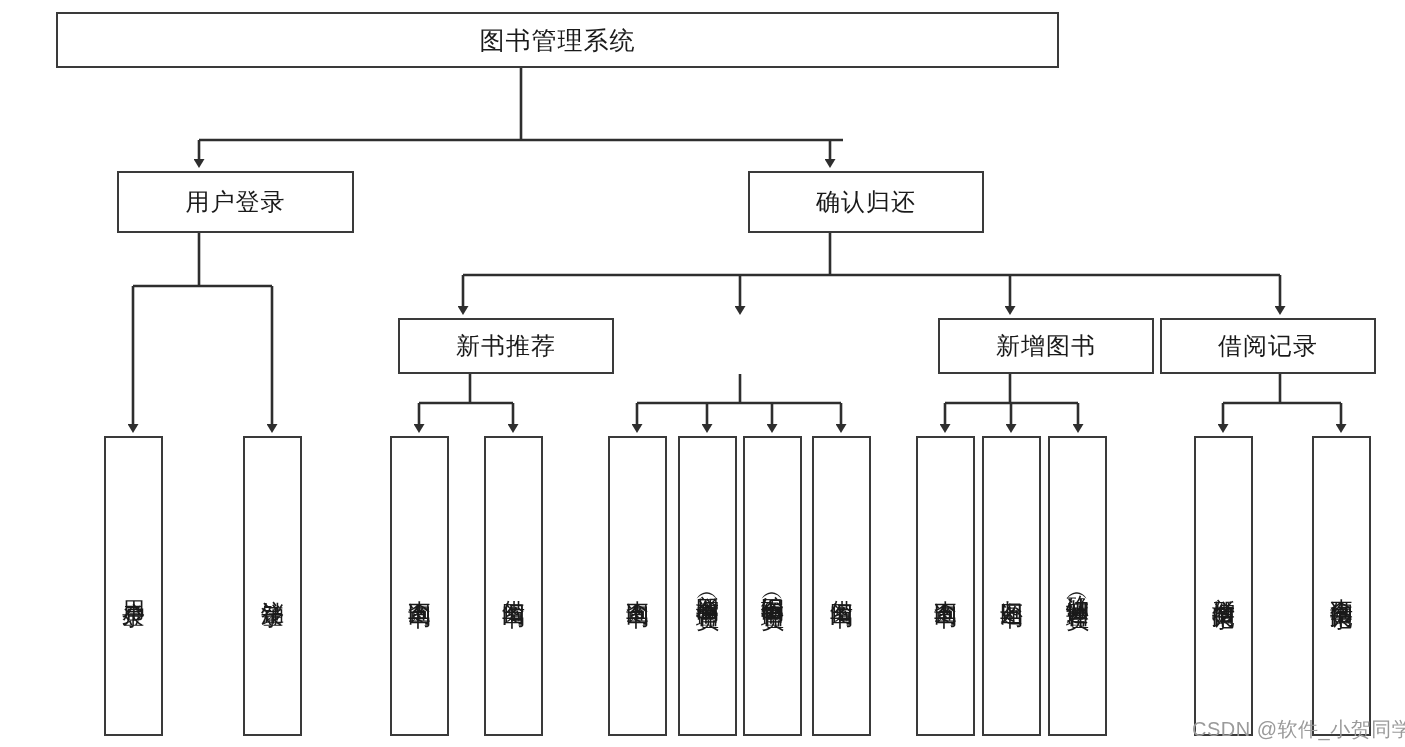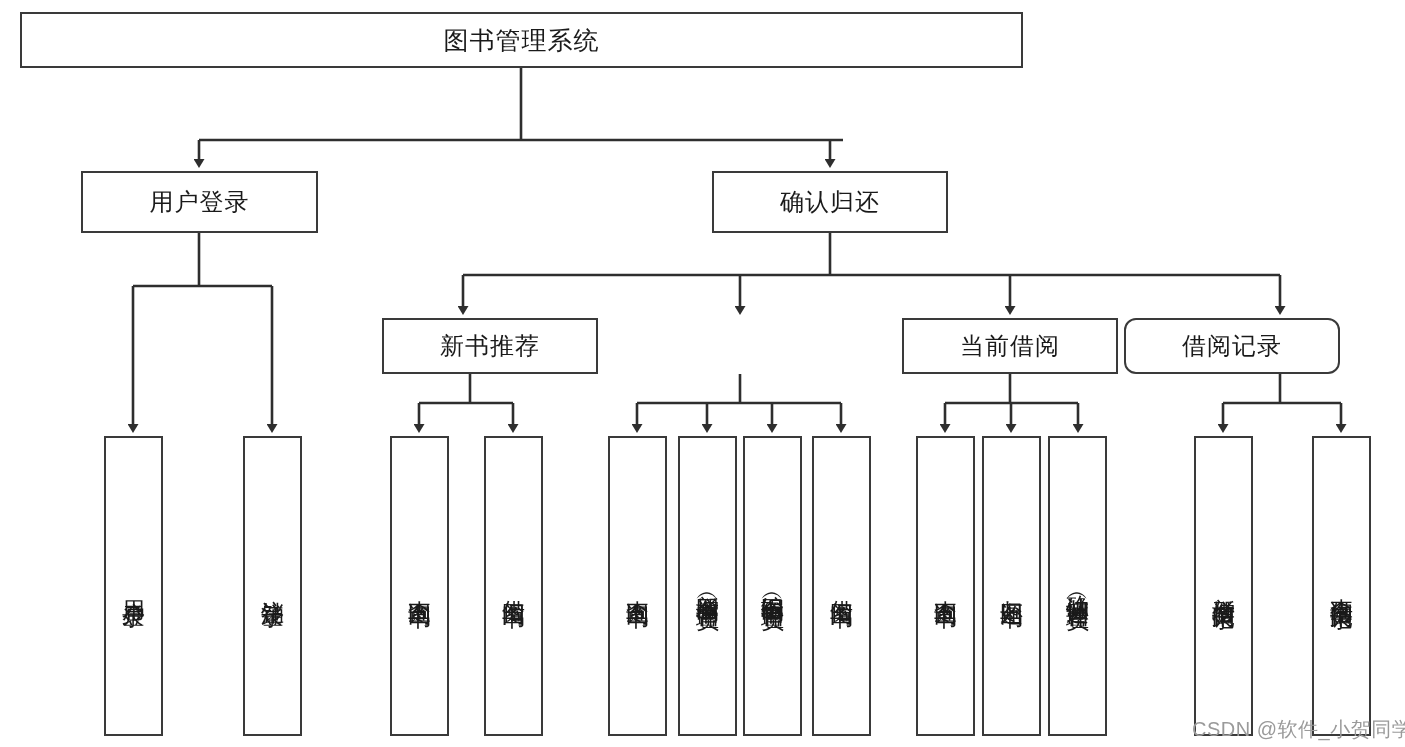--- a/index.html
+++ b/index.html
@@ -24,20 +24,21 @@
     border: 2px solid #3a3a3a;
     display: flex;
     align-items: center;
     justify-content: center;
     color: #1a1a1a;
   }
   .node.horiz {
     font-size: 24px;
     line-height: 1.2;
     letter-spacing: 1px;
+    margin-left: 36px;
   }
   .node.vert {
     writing-mode: vertical-rl;
     text-orientation: upright;
     font-size: 23px;
     line-height: 1.25;
     letter-spacing: 2px;
     padding: 6px 0;
     align-items: center;
     justify-content: center;
@@ -120,27 +121,27 @@
     <span>图书管理系统</span>
   </div>
 
   <div class="node horiz" style="left:81px; top:171px; width:237px; height:62px;">
     <span>用户登录</span>
   </div>
   <div class="node horiz" style="left:712px; top:171px; width:236px; height:62px;">
     <span>确认归还</span>
   </div>
 
-  <div class="node horiz" style="left:382px; top:318px; width:216px; height:56px;">
+  <div class="node horiz" style="left:362px; top:318px; width:216px; height:56px;">
     <span>新书推荐</span>
   </div>
   <div class="node horiz" style="left:902px; top:318px; width:216px; height:56px;">
-    <span>当前借阅</span>
+    <span>新增图书</span>
   </div>
-  <div class="node horiz" style="left:1124px; top:318px; width:216px; height:56px;border-radius:12px;">
+  <div class="node horiz" style="left:1124px; top:318px; width:216px; height:56px;">
     <span>借阅记录</span>
   </div>
 
   <div class="node vert" style="left:104px; top:436px; width:59px; height:300px;">
     <span>用户登录</span>
   </div>
   <div class="node vert" style="left:243px; top:436px; width:59px; height:300px;">
     <span>注销登录</span>
   </div>
 

